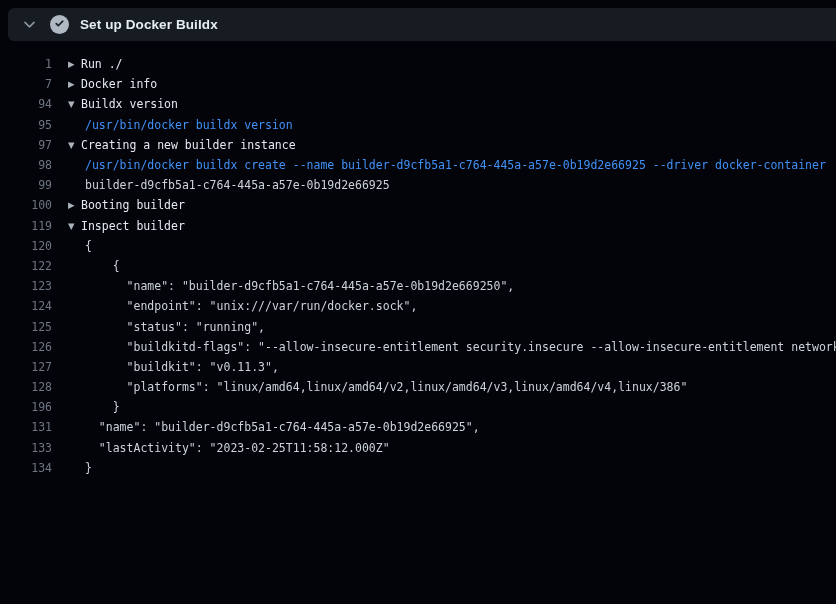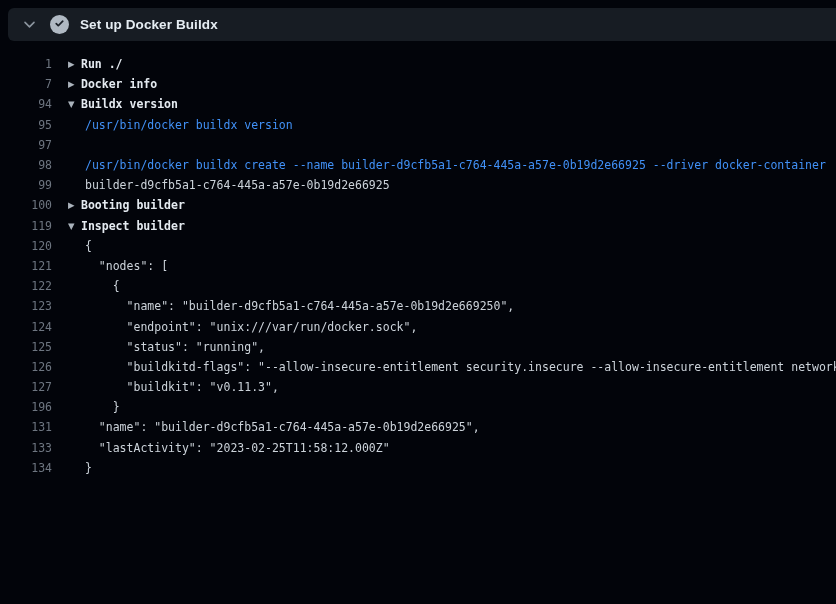--- a/index.html
+++ b/index.html
@@ -91,21 +91,21 @@
     display: inline-block;
     width: 13px;
     font-family: "DejaVu Sans", sans-serif;
     font-size: 8.5px;
     color: #aab3bc;
     vertical-align: 1px;
   }
   .group-title { color: #e4eaf0; }
   .cmd { color: #4191f7; }
   .out { color: #ccd3da; }
-  .group-row { cursor: pointer; font-weight: bold; }
+  .group-row { cursor: pointer; }
 </style>
 </head>
 <body>
 
 <div class="step-header">
   <span class="chevron-wrap">
     <svg width="15" height="15" viewBox="0 0 16 16" aria-hidden="true">
       <path d="M3.2 5.8 8 10.6l4.8-4.8" fill="none" stroke="#8b949e" stroke-width="1.7" stroke-linecap="round" stroke-linejoin="round"></path>
     </svg>
   </span>
@@ -116,30 +116,30 @@
     </svg>
   </span>
   <span class="step-title">Set up Docker Buildx</span>
 </div>
 
 <div class="log" id="log">
     <div class="log-row"><a class="ln">1</a><div class="row-content group-row"><span class="arrow">▶</span><span class="group-title">Run ./</span></div></div>
     <div class="log-row"><a class="ln">7</a><div class="row-content group-row"><span class="arrow">▶</span><span class="group-title">Docker info</span></div></div>
     <div class="log-row"><a class="ln">94</a><div class="row-content group-row"><span class="arrow">▼</span><span class="group-title">Buildx version</span></div></div>
     <div class="log-row"><a class="ln">95</a><div class="row-content plain cmd">/usr/bin/docker buildx version</div></div>
-    <div class="log-row"><a class="ln">97</a></div>
+    <div class="log-row"><a class="ln">97</a><div class="row-content group-row"><span class="arrow">▼</span><span class="group-title">Creating a new builder instance</span></div></div>
     <div class="log-row"><a class="ln">98</a><div class="row-content plain cmd">/usr/bin/docker buildx create --name builder-d9cfb5a1-c764-445a-a57e-0b19d2e66925 --driver docker-container</div></div>
     <div class="log-row"><a class="ln">99</a><div class="row-content plain out">builder-d9cfb5a1-c764-445a-a57e-0b19d2e66925</div></div>
     <div class="log-row"><a class="ln">100</a><div class="row-content group-row"><span class="arrow">▶</span><span class="group-title">Booting builder</span></div></div>
     <div class="log-row"><a class="ln">119</a><div class="row-content group-row"><span class="arrow">▼</span><span class="group-title">Inspect builder</span></div></div>
     <div class="log-row"><a class="ln">120</a><div class="row-content plain out">{</div></div>
-    <div class="log-row"><a class="ln">121</a><div class="row-content plain out">  "nodes": [</div></div>
     <div class="log-row"><a class="ln">122</a><div class="row-content plain out">    {</div></div>
     <div class="log-row"><a class="ln">123</a><div class="row-content plain out">      "name": "builder-d9cfb5a1-c764-445a-a57e-0b19d2e669250",</div></div>
     <div class="log-row"><a class="ln">124</a><div class="row-content plain out">      "endpoint": "unix:///var/run/docker.sock",</div></div>
     <div class="log-row"><a class="ln">125</a><div class="row-content plain out">      "status": "running",</div></div>
     <div class="log-row"><a class="ln">126</a><div class="row-content plain out">      "buildkitd-flags": "--allow-insecure-entitlement security.insecure --allow-insecure-entitlement network.host",</div></div>
     <div class="log-row"><a class="ln">127</a><div class="row-content plain out">      "buildkit": "v0.11.3",</div></div>
+    <div class="log-row"><a class="ln">128</a><div class="row-content plain out">      "platforms": "linux/amd64,linux/amd64/v2,linux/amd64/v3,linux/amd64/v4,linux/386"</div></div>
     <div class="log-row"><a class="ln">196</a><div class="row-content plain out">    }</div></div>
     <div class="log-row"><a class="ln">131</a><div class="row-content plain out">  "name": "builder-d9cfb5a1-c764-445a-a57e-0b19d2e66925",</div></div>
     <div class="log-row"><a class="ln">133</a><div class="row-content plain out">  "lastActivity": "2023-02-25T11:58:12.000Z"</div></div>
     <div class="log-row"><a class="ln">134</a><div class="row-content plain out">}</div></div>
   </div>
 
 </body></html>

